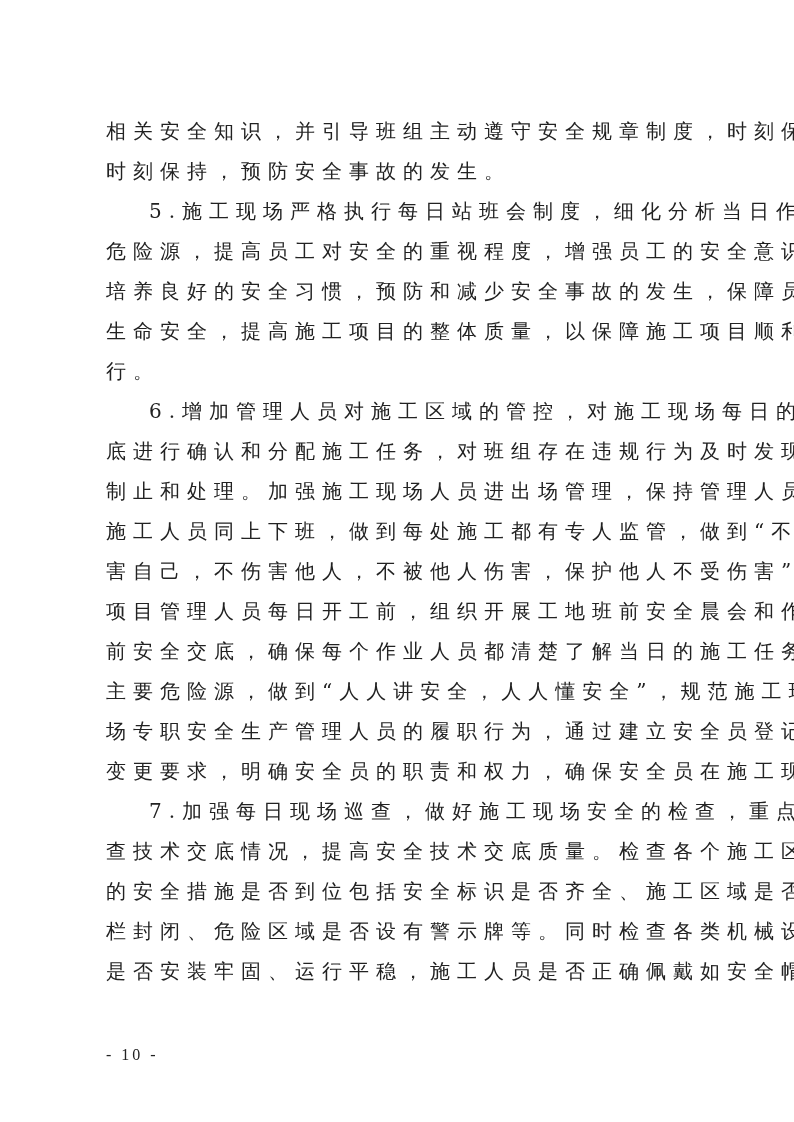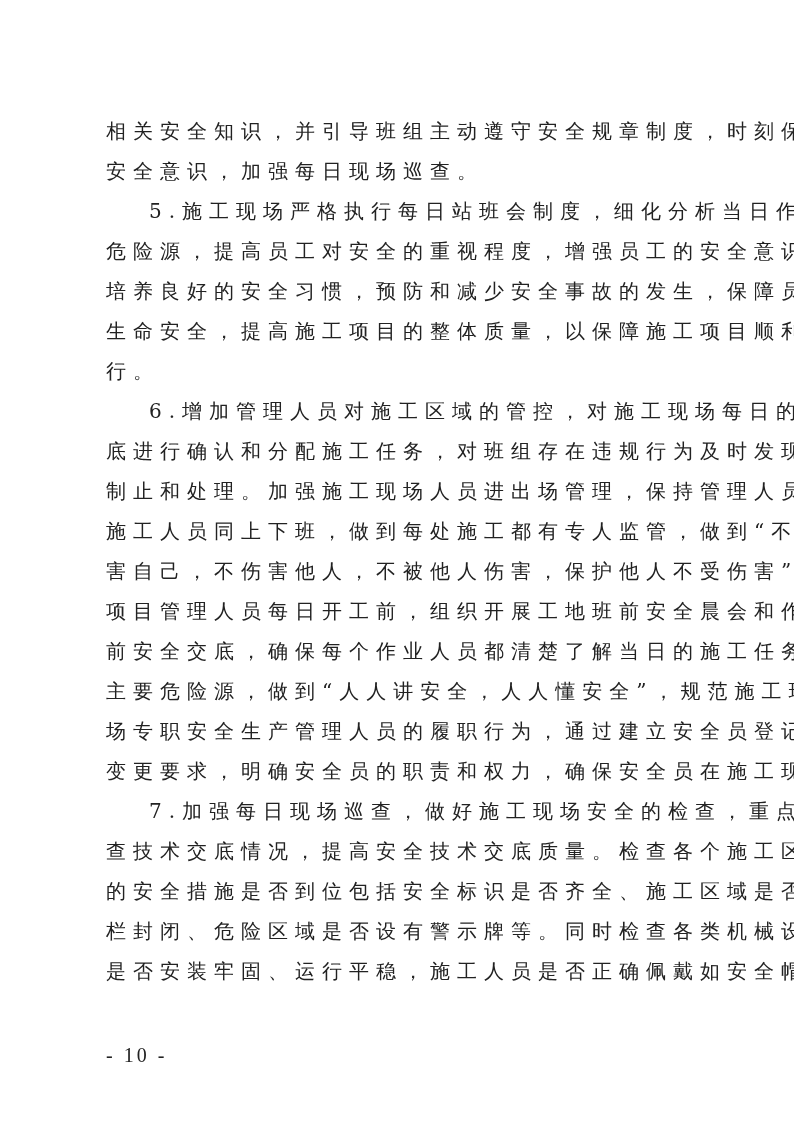--- a/index.html
+++ b/index.html
@@ -39,35 +39,35 @@
     }
     .line.indent {
       padding-left: 43px;
     }
     .page-number {
       position: absolute;
       left: 106px;
       top: 1043px;
       color: #222222;
       font-family: "Liberation Serif", "DejaVu Serif", serif;
-      font-size: 20px;
+      font-size: 16px;
       line-height: 24px;
       letter-spacing: 3px;
       white-space: pre;
     }
   </style>
 </head>
 <body>
 
 <div class="page">
   <div class="body-text">
 
     <div>
       <span class="line">相关安全知识，并引导班组主动遵守安全规章制度，时刻保持</span>
-      <span class="line">安全意识，加强每日现场巡查。</span>
+      <span class="line">时刻保持，预防安全事故的发生。</span>
     </div>
 
     <div>
       <span class="line indent">5.施工现场严格执行每日站班会制度，细化分析当日作业</span>
       <span class="line">危险源，提高员工对安全的重视程度，增强员工的安全意识，</span>
       <span class="line">培养良好的安全习惯，预防和减少安全事故的发生，保障员工</span>
       <span class="line">生命安全，提高施工项目的整体质量，以保障施工项目顺利进</span>
       <span class="line">行。</span>
     </div>
 

